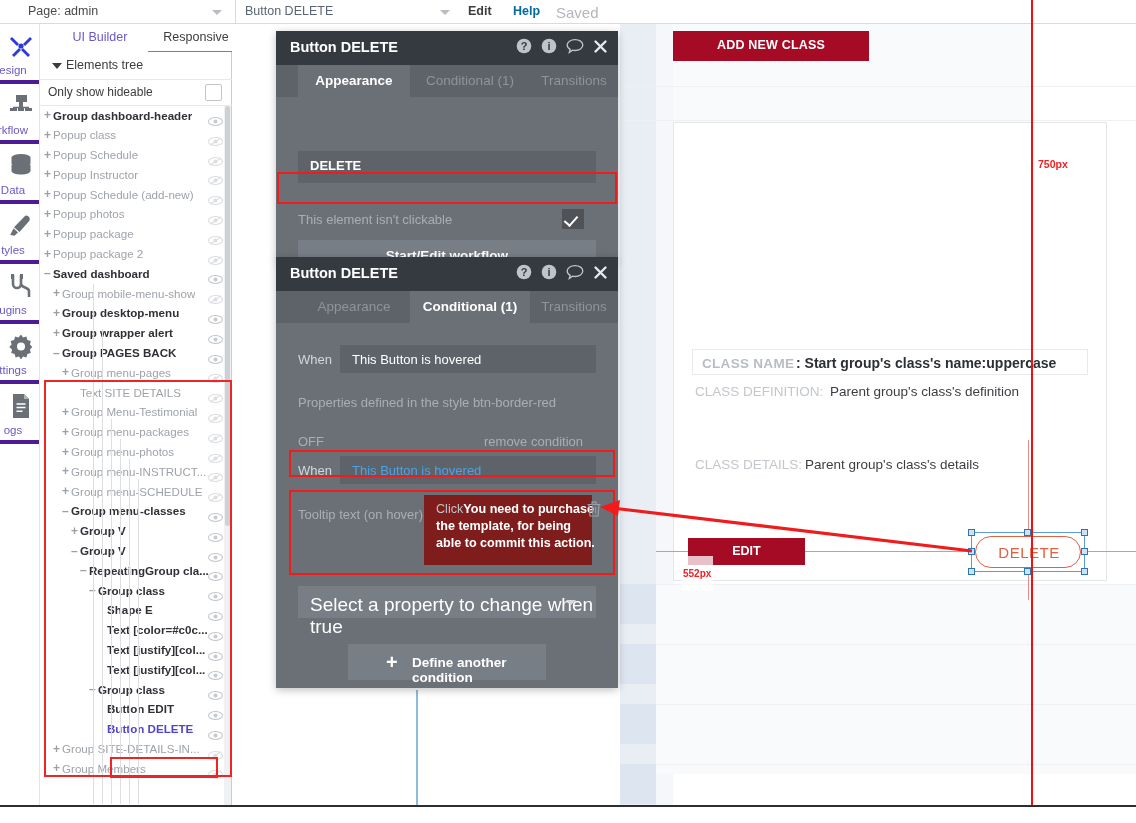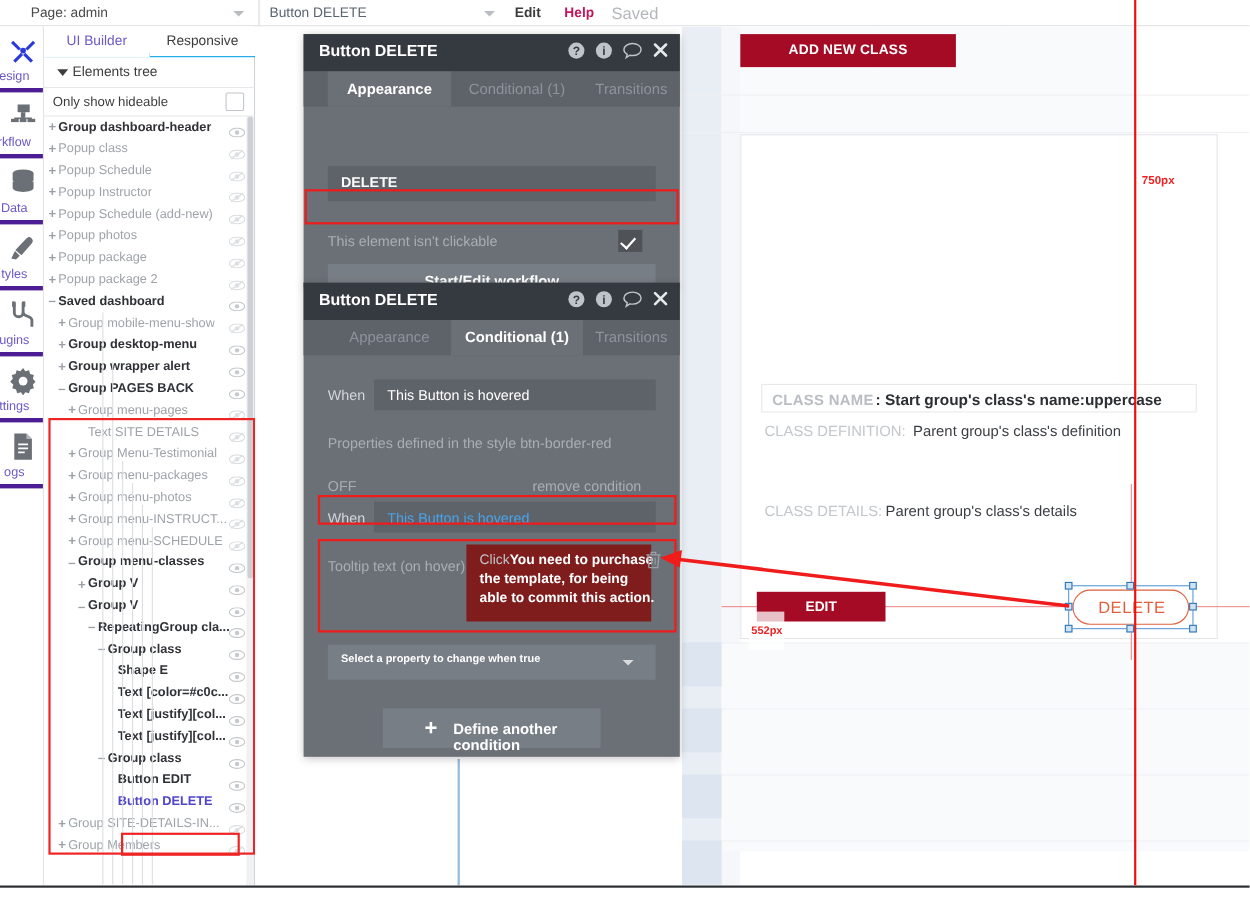--- a/index.html
+++ b/index.html
@@ -14,32 +14,32 @@
   
   #topbar{left:0;top:0;width:1136px;height:24px;background:#fff;border-bottom:1px solid #d8dade;box-sizing:border-box;}
   #page-select{left:8px;top:0;width:228px;height:23px;border-right:1px solid #d8dade;box-sizing:border-box;}
   #page-select .lbl{position:absolute;left:20px;top:4px;font-size:12.5px;color:#4a4a4a;}
   .caret-dn{width:0;height:0;border-left:5px solid transparent;border-right:5px solid transparent;border-top:5px solid #b9bcc2;}
   #page-caret{left:212px;top:10px;}
   #elem-select{left:245px;top:0;width:210px;height:23px;}
   #elem-select .lbl{position:absolute;left:0;top:4px;font-size:12.5px;color:#5a6472;}
   #elem-caret{left:440px;top:10px;}
   #menu-edit{left:468px;top:4px;font-size:12.5px;color:#3c3c3c;font-weight:600;}
-  #menu-help{left:513px;top:4px;font-size:12.5px;color:#be185d;font-weight:600;}
+  #menu-help{left:513px;top:4px;font-size:12.5px;color:#0369a1;font-weight:600;}
   #menu-saved{left:556px;top:4px;font-size:15px;color:#b3b6bb;}
 
   
   #rail{left:0;top:24px;width:40px;height:781px;background:#fff;border-right:1px solid #e2e4e8;box-sizing:border-box;}
   .rail-item{position:relative;height:60px;border-bottom:4px solid #4c1d95;box-sizing:border-box;overflow:hidden;}
   .rail-ico{position:absolute;left:4px;top:8px;width:34px;height:28px;display:flex;align-items:center;justify-content:center;}
   .rail-txt{position:absolute;left:-14px;top:40px;width:54px;text-align:center;font-size:11.5px;color:#6d58c6;white-space:nowrap;}
 
   
   #treepanel{left:40px;top:24px;width:192px;height:781px;background:#fff;border-right:1px solid #c9ccd1;box-sizing:border-box;}
-  #tabsrow{position:absolute;left:0;top:0;width:192px;height:28px;border-bottom:4px solid #0ea5e9;box-sizing:border-box;}
+  #tabsrow{position:absolute;left:12px;top:0;width:192px;height:28px;border-bottom:1px solid #0ea5e9;box-sizing:border-box;}
   .ptab{position:absolute;top:0;height:27px;line-height:27px;text-align:center;font-size:12.5px;}
   #tab-ui{left:0;width:96px;color:#6d58c6;background:#fff;border-bottom:1px solid #fff;}
   #tab-resp{left:96px;width:96px;color:#3c3c3c;background:#fff;}
   #treehdr{position:absolute;left:0;top:28px;width:192px;height:28px;border-bottom:1px solid #e6e8eb;box-sizing:border-box;}
   #treehdr .tri{position:absolute;left:12px;top:11px;width:0;height:0;border-left:5px solid transparent;border-right:5px solid transparent;border-top:6px solid #3c3c3c;}
   #treehdr .lbl{position:absolute;left:26px;top:6px;font-size:12.5px;color:#3c3c3c;}
   #onlyhide{position:absolute;left:0;top:56px;width:192px;height:26px;border-bottom:1px solid #e6e8eb;box-sizing:border-box;}
   #onlyhide .lbl{position:absolute;left:8px;top:5px;font-size:12px;color:#3c3c3c;}
   #onlyhide .cb{position:absolute;right:10px;top:4px;width:15px;height:15px;border:1px solid #c2c5ca;border-radius:2px;background:#fff;}
 
@@ -107,21 +107,21 @@
   .lbl-w{position:absolute;font-size:13px;color:#d3d7db;}
   .btn-gray{position:absolute;background:#787e85;}
   .btn-gray span{position:absolute;left:0;top:8px;width:100%;text-align:center;font-size:13.5px;color:#fff;font-weight:600;}
   .redbox{position:absolute;border:2px solid #f01b1b;box-sizing:border-box;pointer-events:none;}
   .chk{position:absolute;width:22px;height:20px;background:#4f5358;}
   .chk:after{content:"";position:absolute;left:5px;top:4px;width:6px;height:11px;border:solid #fff;border-width:0 2.5px 2.5px 0;transform:rotate(42deg);}
   #tooltip-pop{position:absolute;background:#7f1d1d;}
   #tooltip-pop .tp{position:absolute;left:12px;top:6px;width:160px;font-size:12.6px;line-height:17px;color:#fff;font-weight:600;}
   #tooltip-pop .tp i{color:#bfc4c9;font-style:normal;font-weight:400;}
   #sel-prop{position:absolute;background:#787e85;}
-  #sel-prop span{position:absolute;left:12px;top:8px;font-size:10px;color:#fff;font-weight:700;}
+  #sel-prop span{position:absolute;left:12px;top:8px;font-size:19px;color:#fff;font-weight:400;}
   #define-btn{position:absolute;background:#787e85;}
   #define-btn .plus{position:absolute;left:38px;top:8px;font-size:20px;color:#fff;font-weight:700;line-height:20px;}
   #define-btn .tx{position:absolute;left:64px;top:11px;font-size:13.5px;color:#fff;font-weight:600;}
 
   
   #annot{position:absolute;left:0;top:0;width:1136px;height:823px;pointer-events:none;}
   #bottombar{left:0;top:805px;width:1136px;height:18px;background:#fff;border-top:2px solid #2b2f33;box-sizing:border-box;}
 </style>
 </head>
 <body>

